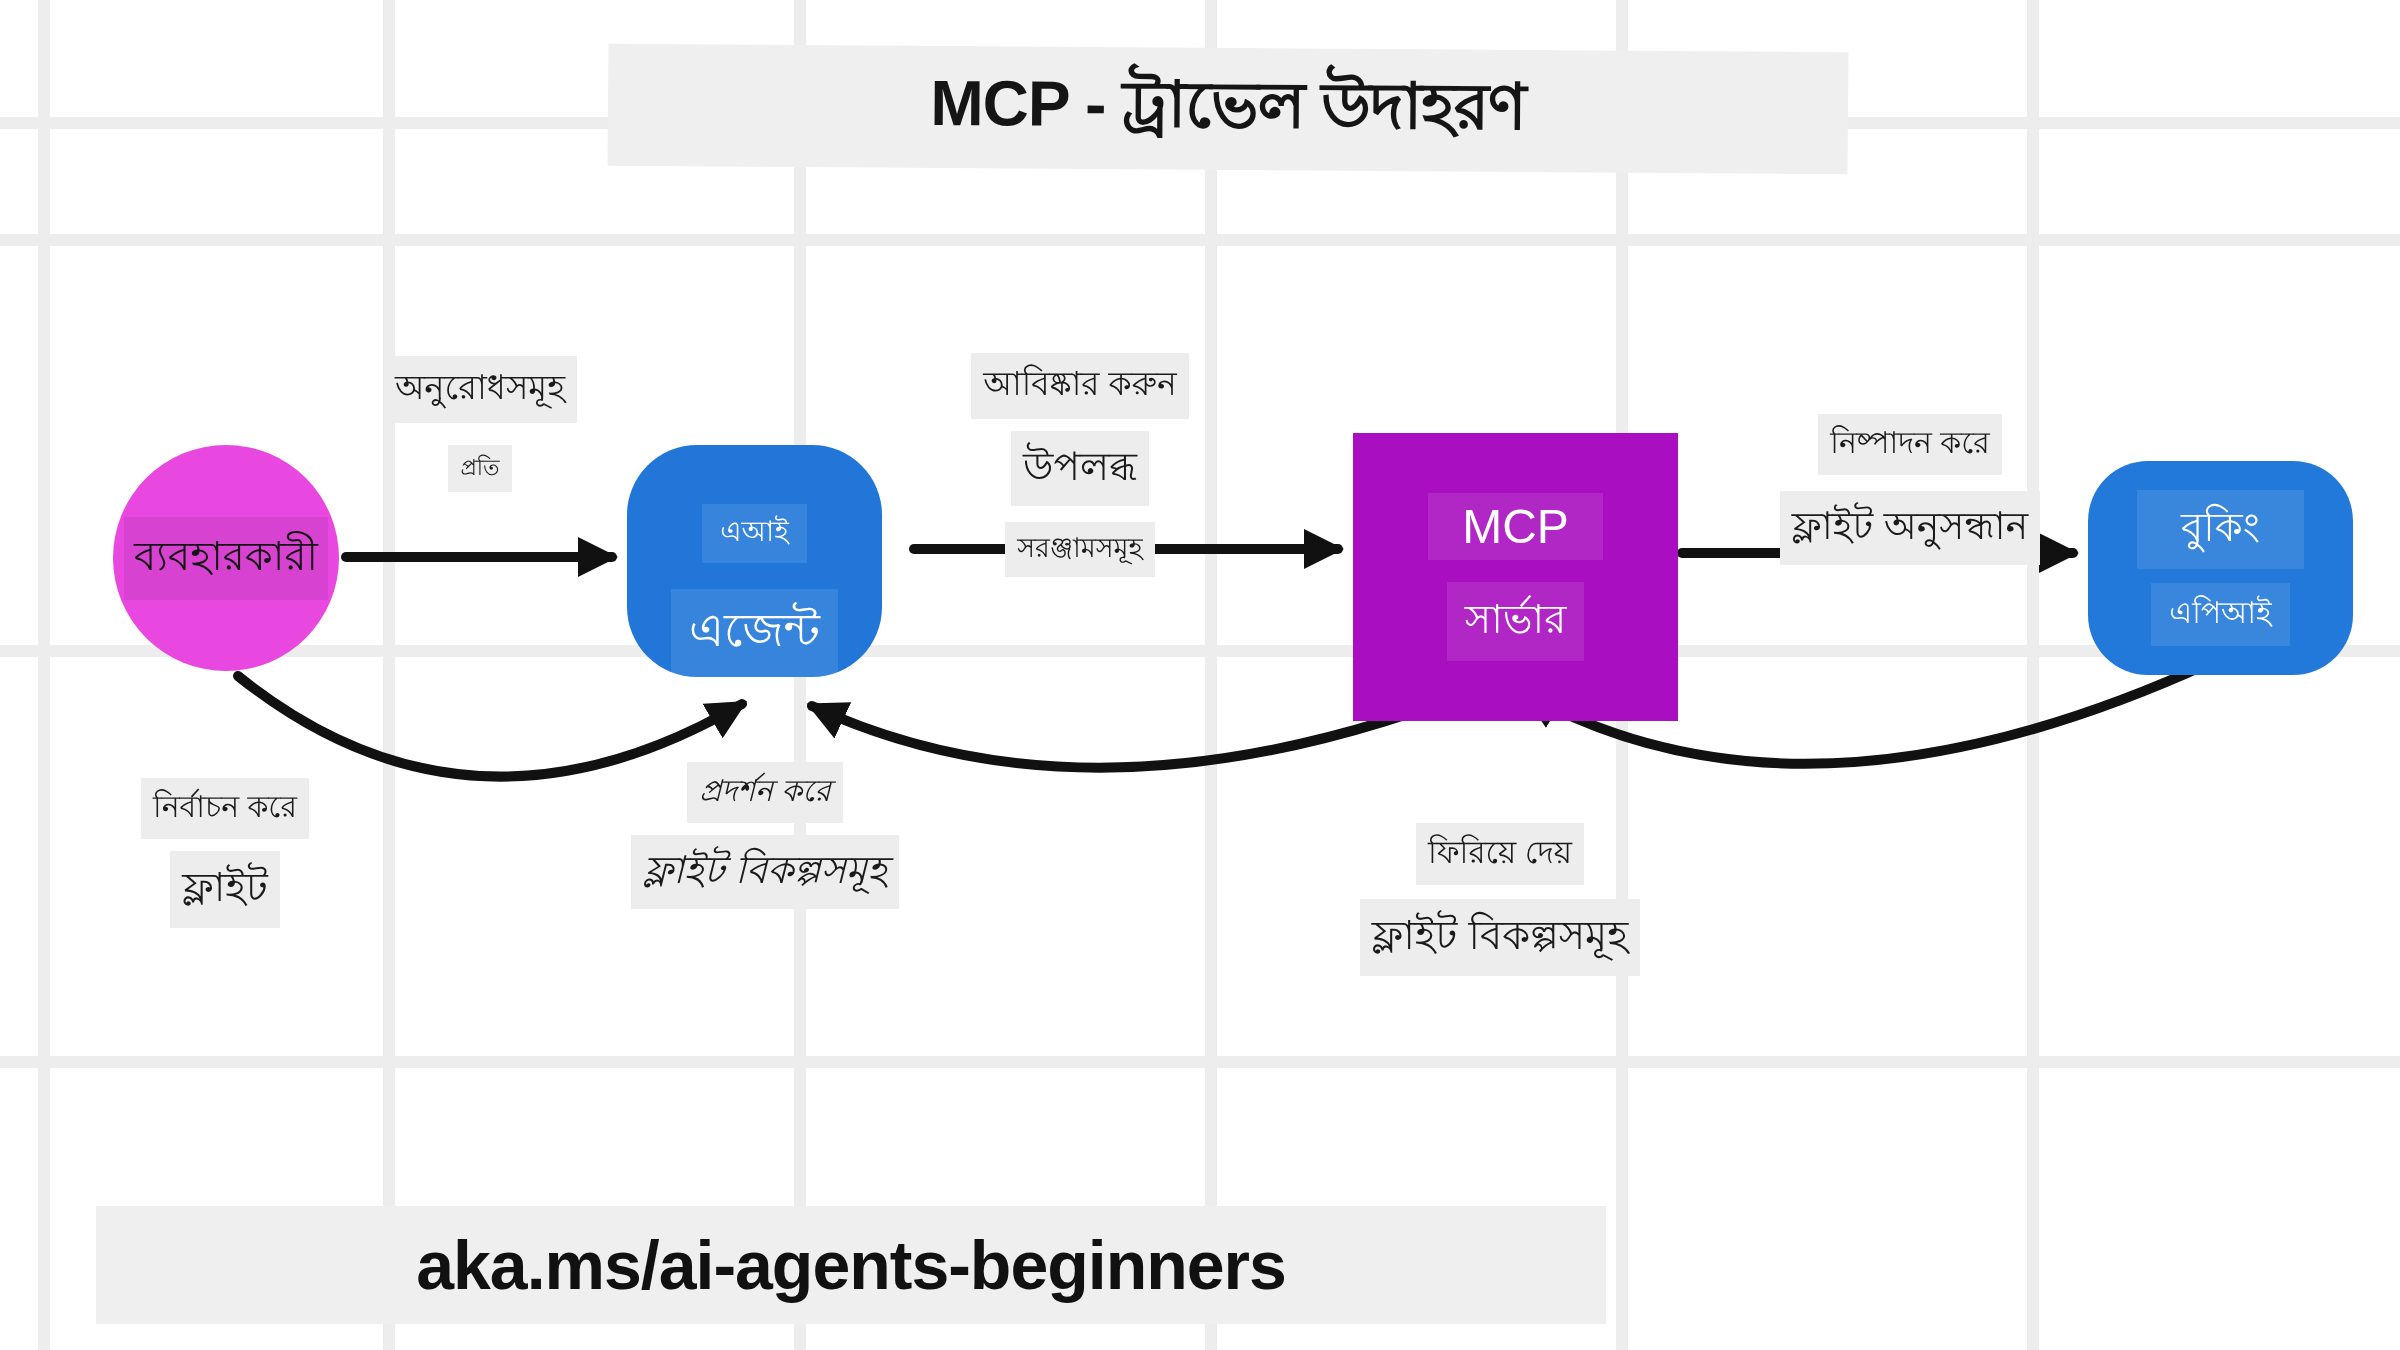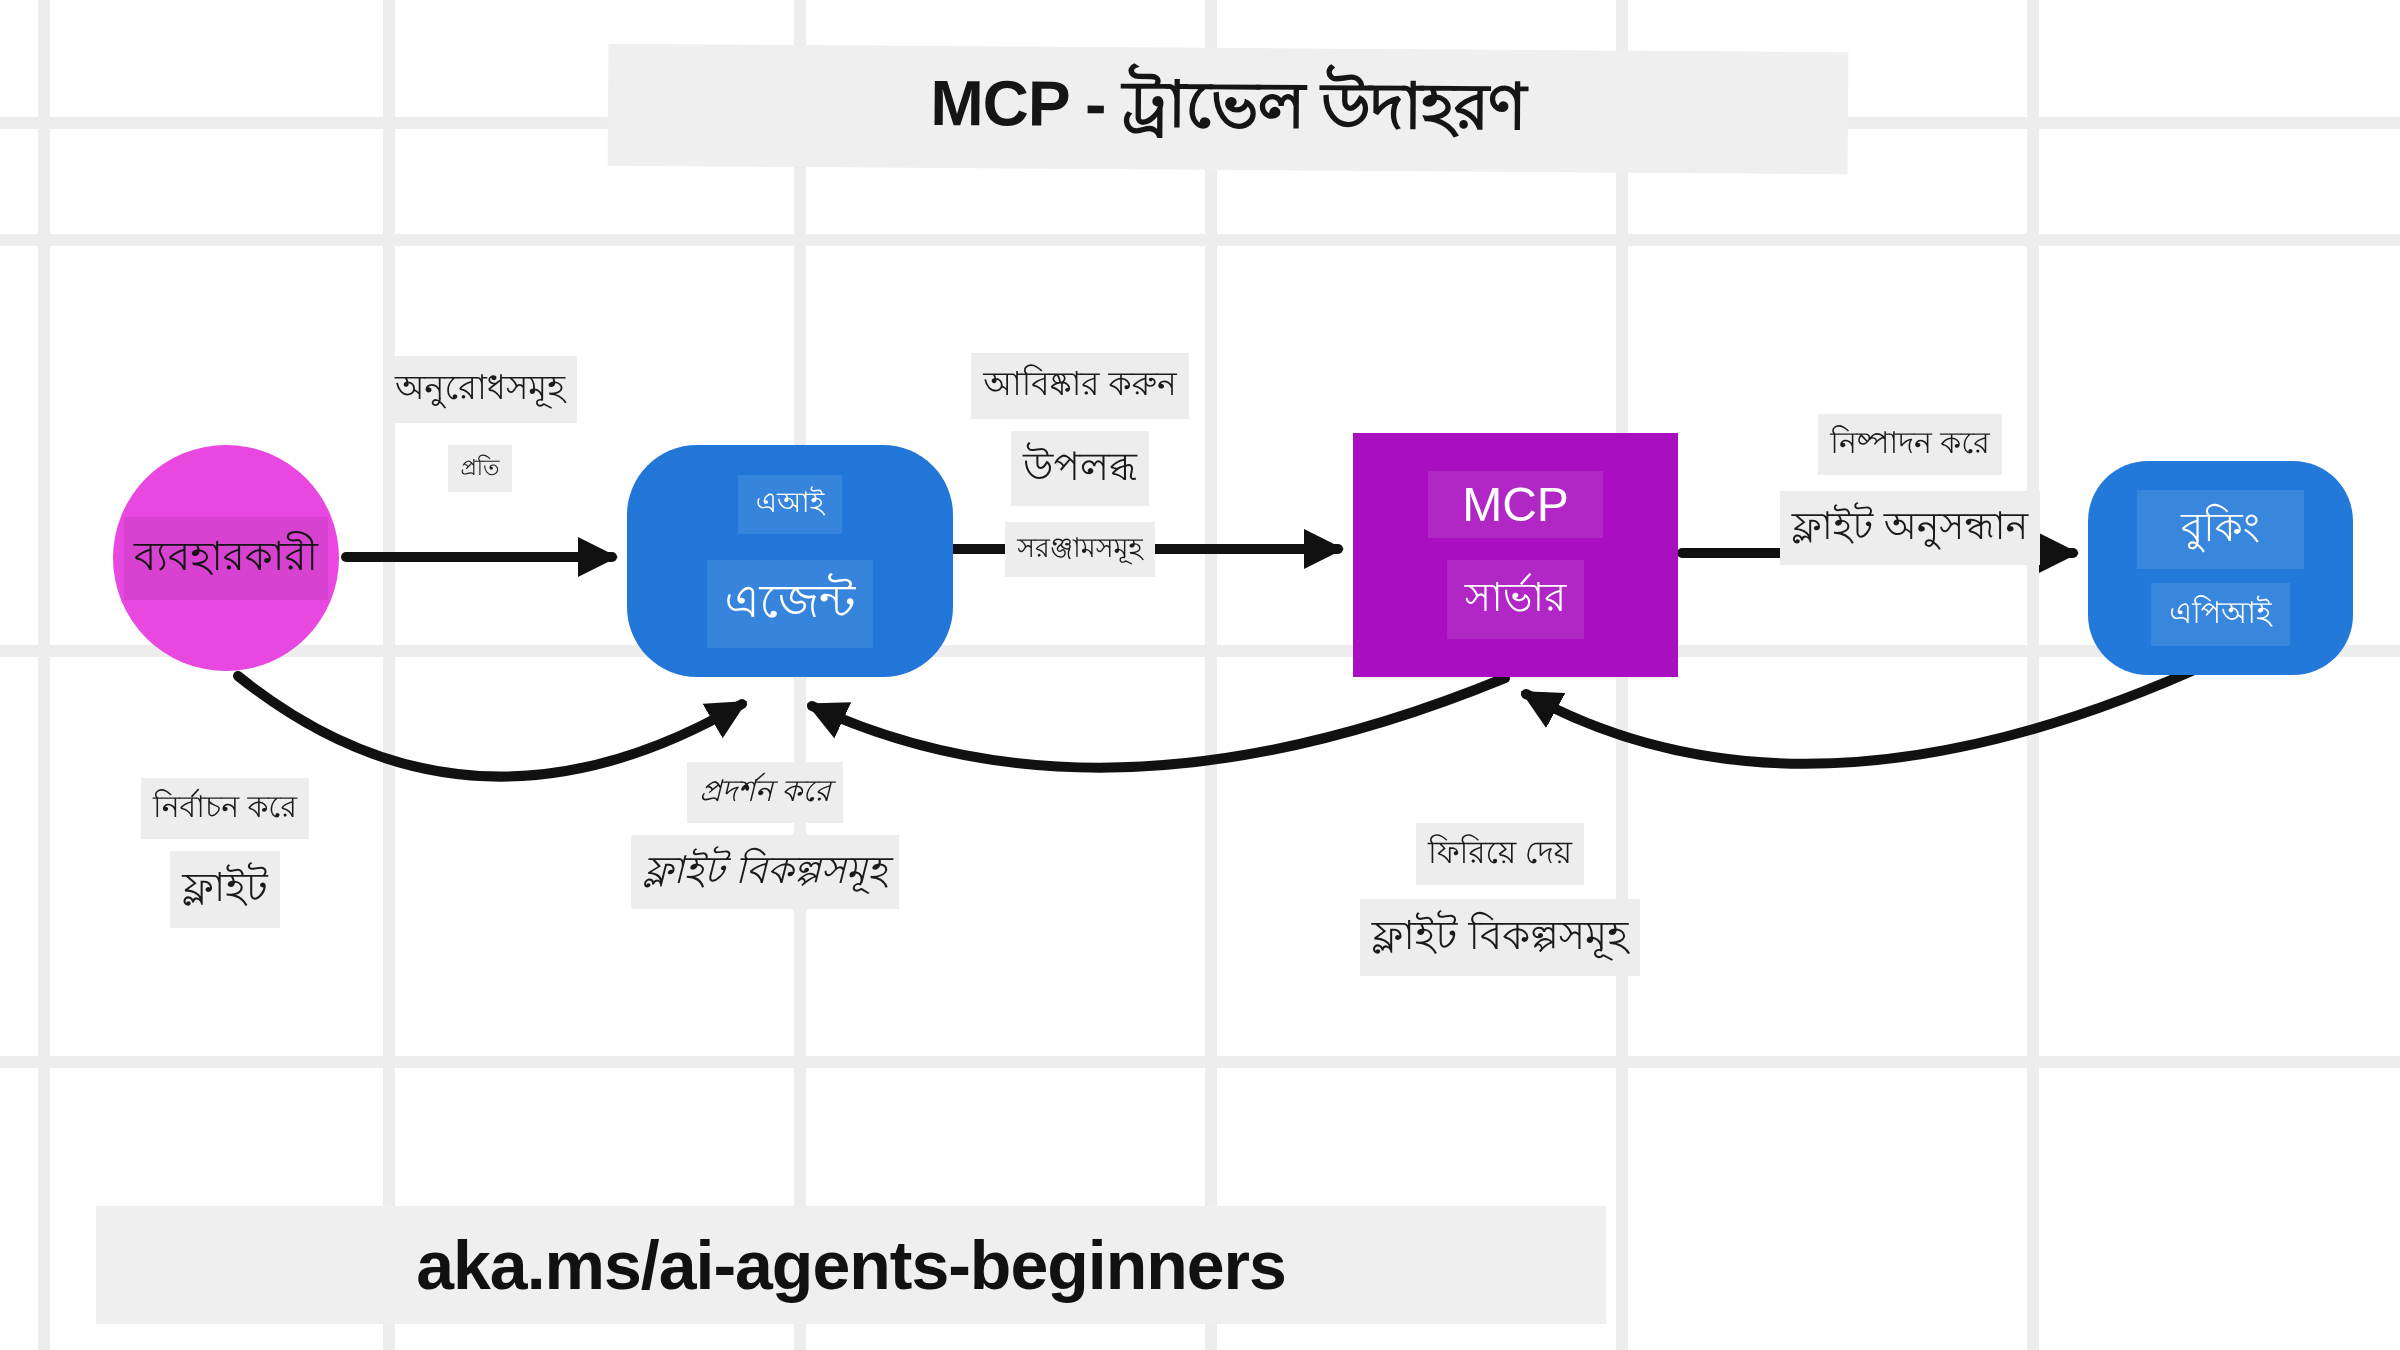--- a/index.html
+++ b/index.html
@@ -34,24 +34,24 @@
     text-align:center;
   }
   .node-user{
     left:113px;top:445px;width:226px;height:226px;border-radius:50%;
   }
   .node-user .band{
     background:rgba(0,0,0,0.07);color:#141414;font-size:40px;font-weight:500;
     padding:8px 10px;white-space:nowrap;
   }
   .node-agent{
-    left:627px;top:445px;width:326px;height:232px;border-radius:70px;
+    left:627px;top:445px;width:255px;height:232px;border-radius:70px;justify-content:flex-end;
   }
   .node-mcp{
-    left:1353px;top:433px;width:325px;height:244px;border-radius:0;
+    left:1353px;top:433px;width:325px;height:288px;border-radius:0;
   }
   .node-booking{
     left:2088px;top:461px;width:265px;height:214px;border-radius:60px;
   }
   .node .sub{
     background:rgba(255,255,255,0.10);color:#ffffff;
     padding:6px 18px;white-space:nowrap;
   }
   .node-agent .l1{font-size:28px;margin-bottom:26px;}
   .node-agent .l2{font-size:46px;}

